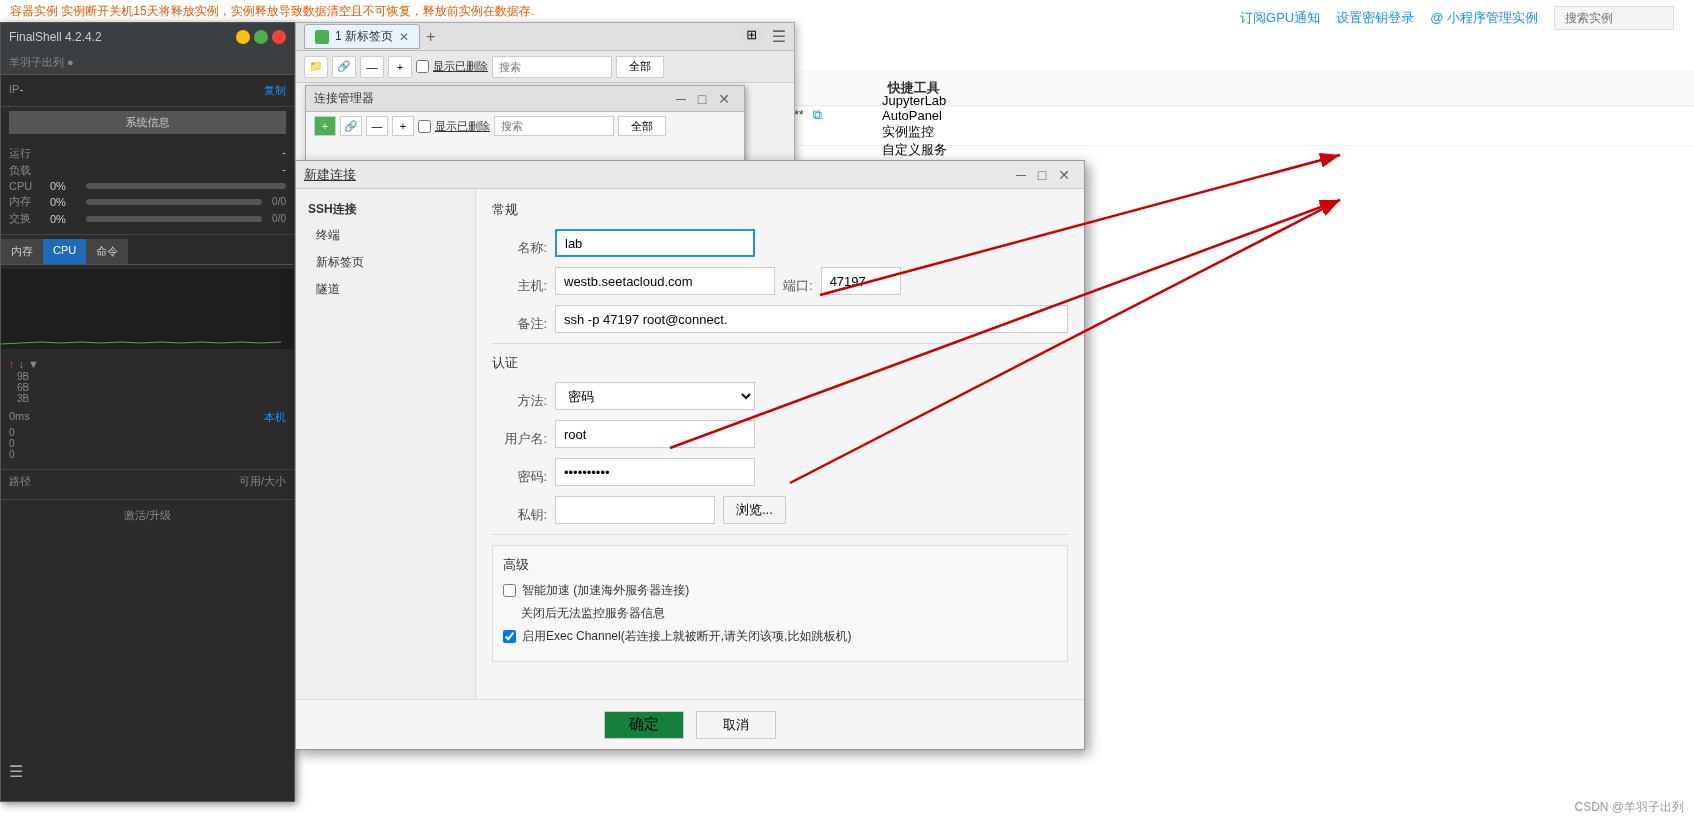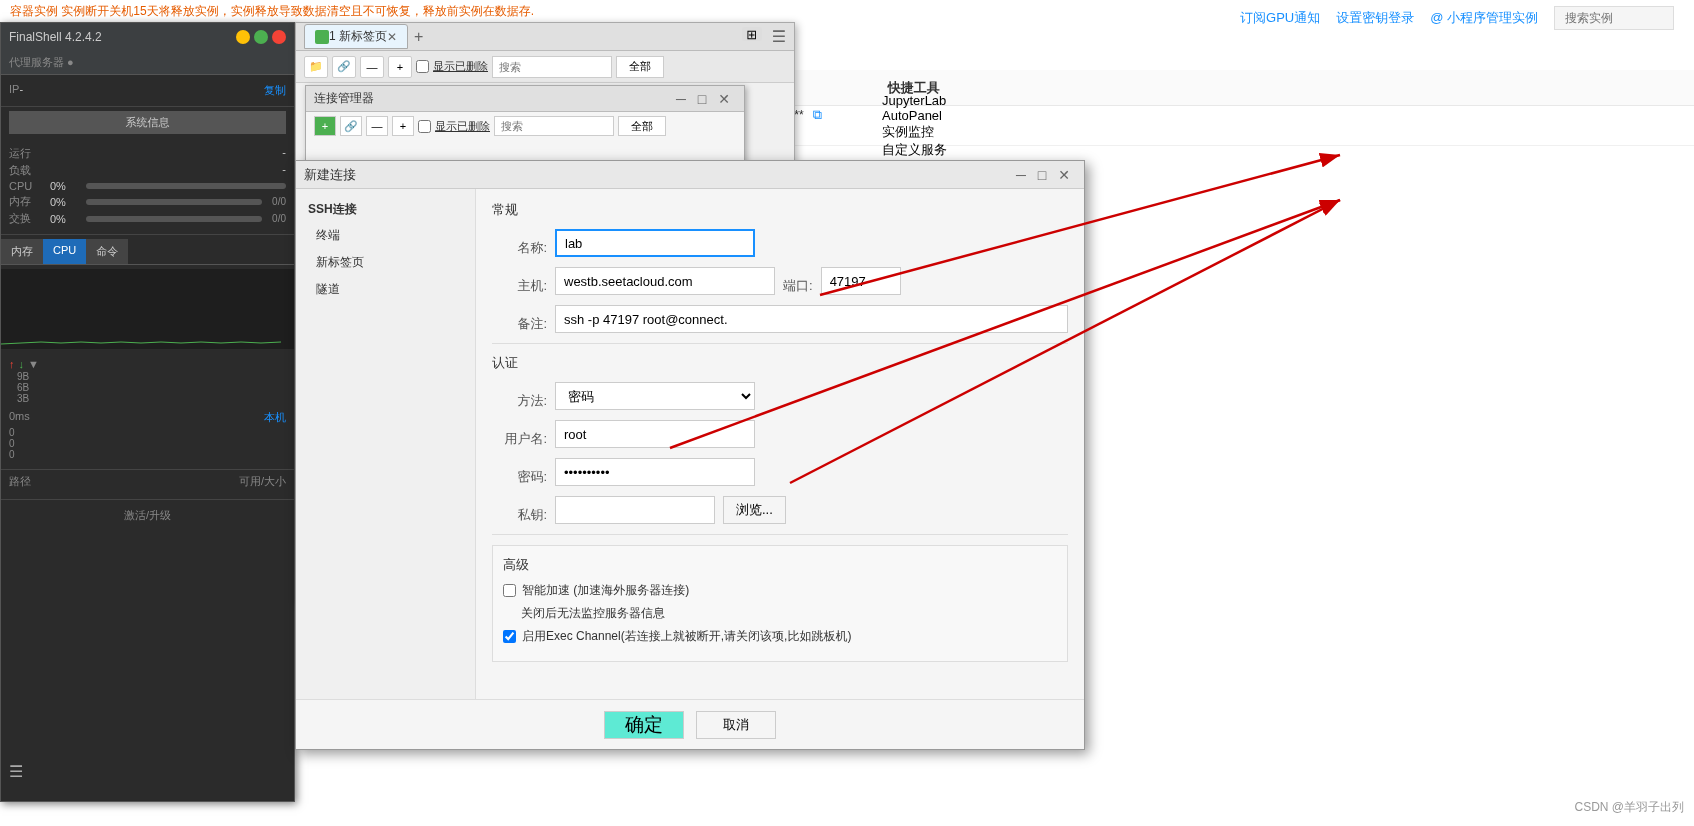--- a/index.html
+++ b/index.html
@@ -370,21 +370,21 @@
       background: #e8e8e8;
       height: 28px;
       display: flex;
       align-items: center;
       padding: 0 8px;
       border-bottom: 1px solid #ccc;
       font-size: 13px;
       color: #333;
     }
 
-    .dialog-titlebar .title { flex: 1; }
+    .dialog-titlebar .title { flex: 1; text-decoration: underline; }
 
     .dialog-body {
       display: flex;
       height: calc(100% - 28px - 50px);
     }
 
     .dialog-sidebar {
       width: 180px;
       background: #f0f0f0;
       border-right: 1px solid #ddd;
@@ -517,24 +517,24 @@
       display: flex;
       align-items: center;
       justify-content: center;
       gap: 12px;
       border-top: 1px solid #ddd;
       background: #f5f5f5;
     }
 
     .btn-confirm {
       width: 80px; height: 28px;
-      background: #5eead4;
+      background: #15803d;
       border: 1px solid #ccc;
       cursor: pointer;
-      font-size: 19px;
+      font-size: 15px;
     }
 
     .btn-cancel {
       width: 80px; height: 28px;
       background: #f5f5f5;
       border: 1px solid #ccc;
       cursor: pointer;
       font-size: 13px;
     }
 
@@ -725,21 +725,21 @@
 <div class="finalshell-window">
 
   <div class="fs-titlebar">
     <span class="title">FinalShell 4.2.4.2</span>
     <div class="btn btn-min"></div>
     <div class="btn btn-max"></div>
     <div class="btn btn-close"></div>
   </div>
 
   <div class="fs-status-bar">
-    <span>代理服务器 ●</span>
+    <span>羊羽子出列 ●</span>
   </div>
 
   <div class="fs-info-block">
     <div class="fs-info-row">
       <span class="label">IP</span>
       <span class="value">-</span>
       <span style="color:#1890ff;cursor:pointer;margin-left:auto;">复制</span>
     </div>
   </div>
 
@@ -830,21 +830,21 @@
 
   <div class="fs-activate">激活/升级</div>
 
   <div style="position:absolute;bottom:20px;left:8px;color:#aaa;font-size:16px;cursor:pointer;">☰</div>
 </div>
 
 <div class="terminal-window">
 
   <div class="term-titlebar">
     <div style="display:flex;align-items:center;gap:6px;flex:1;">
-      <div style="background:#e8f4fd;border:1px solid #aaa;border-radius:3px 3px 0 0;padding:3px 10px;font-size:12px;display:flex;align-items:center;gap:0;color:#333;">
+      <div style="background:#e8f4fd;border:1px solid #aaa;border-radius:3px 3px 0 0;padding:3px 10px;font-size:12px;display:flex;align-items:center;gap:6px;color:#333;">
         <span style="width:14px;height:14px;background:#4caf50;border-radius:2px;display:inline-block;"></span>
         <span>1 新标签页</span>
         <span class="term-tab-close">✕</span>
       </div>
       <span class="term-add">+</span>
     </div>
     <div class="term-win-btns">
       <span style="background:#ddd;border-radius:2px;width:20px;height:14px;display:flex;align-items:center;justify-content:center;cursor:pointer;">⊞</span>
       <span style="cursor:pointer;color:#666;font-size:16px;margin-left:4px;">☰</span>
     </div>

